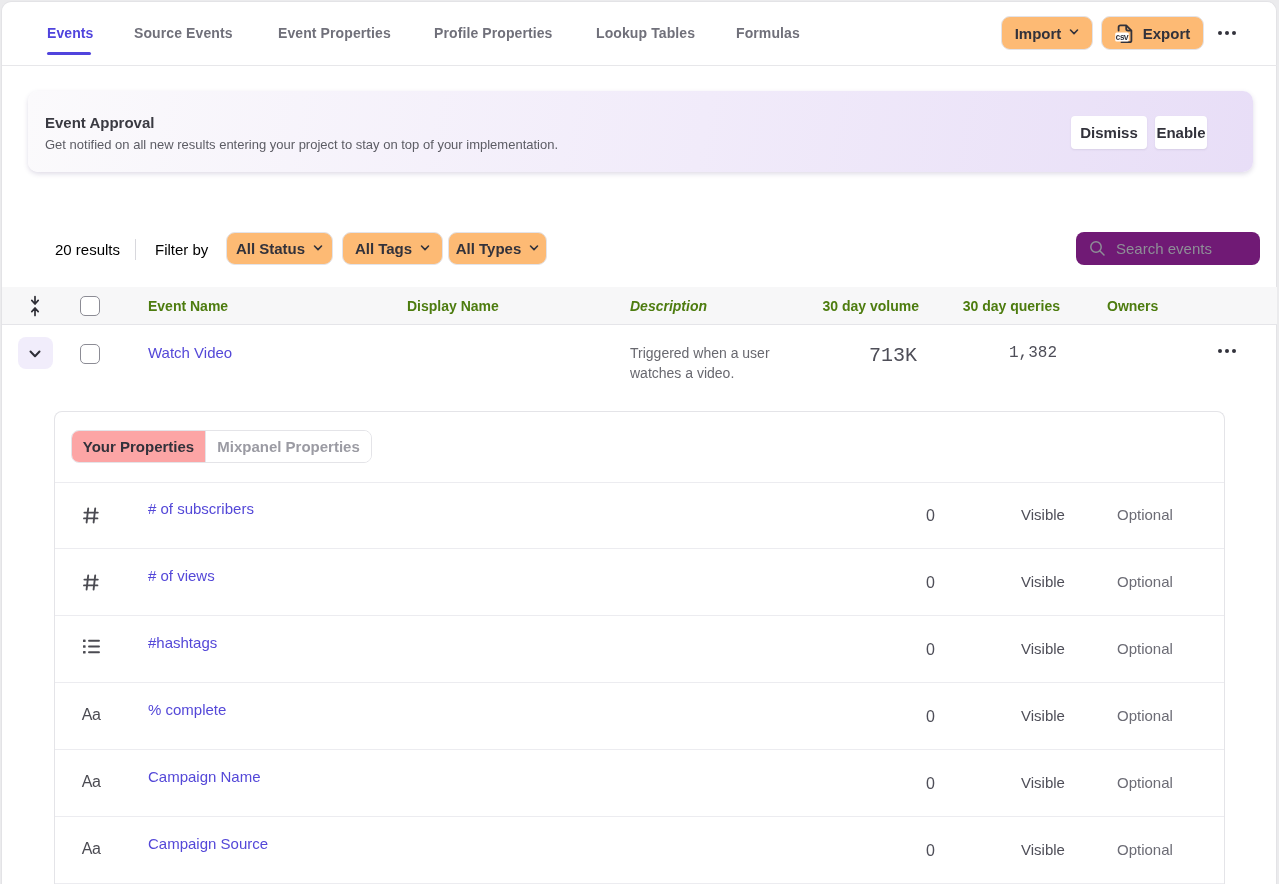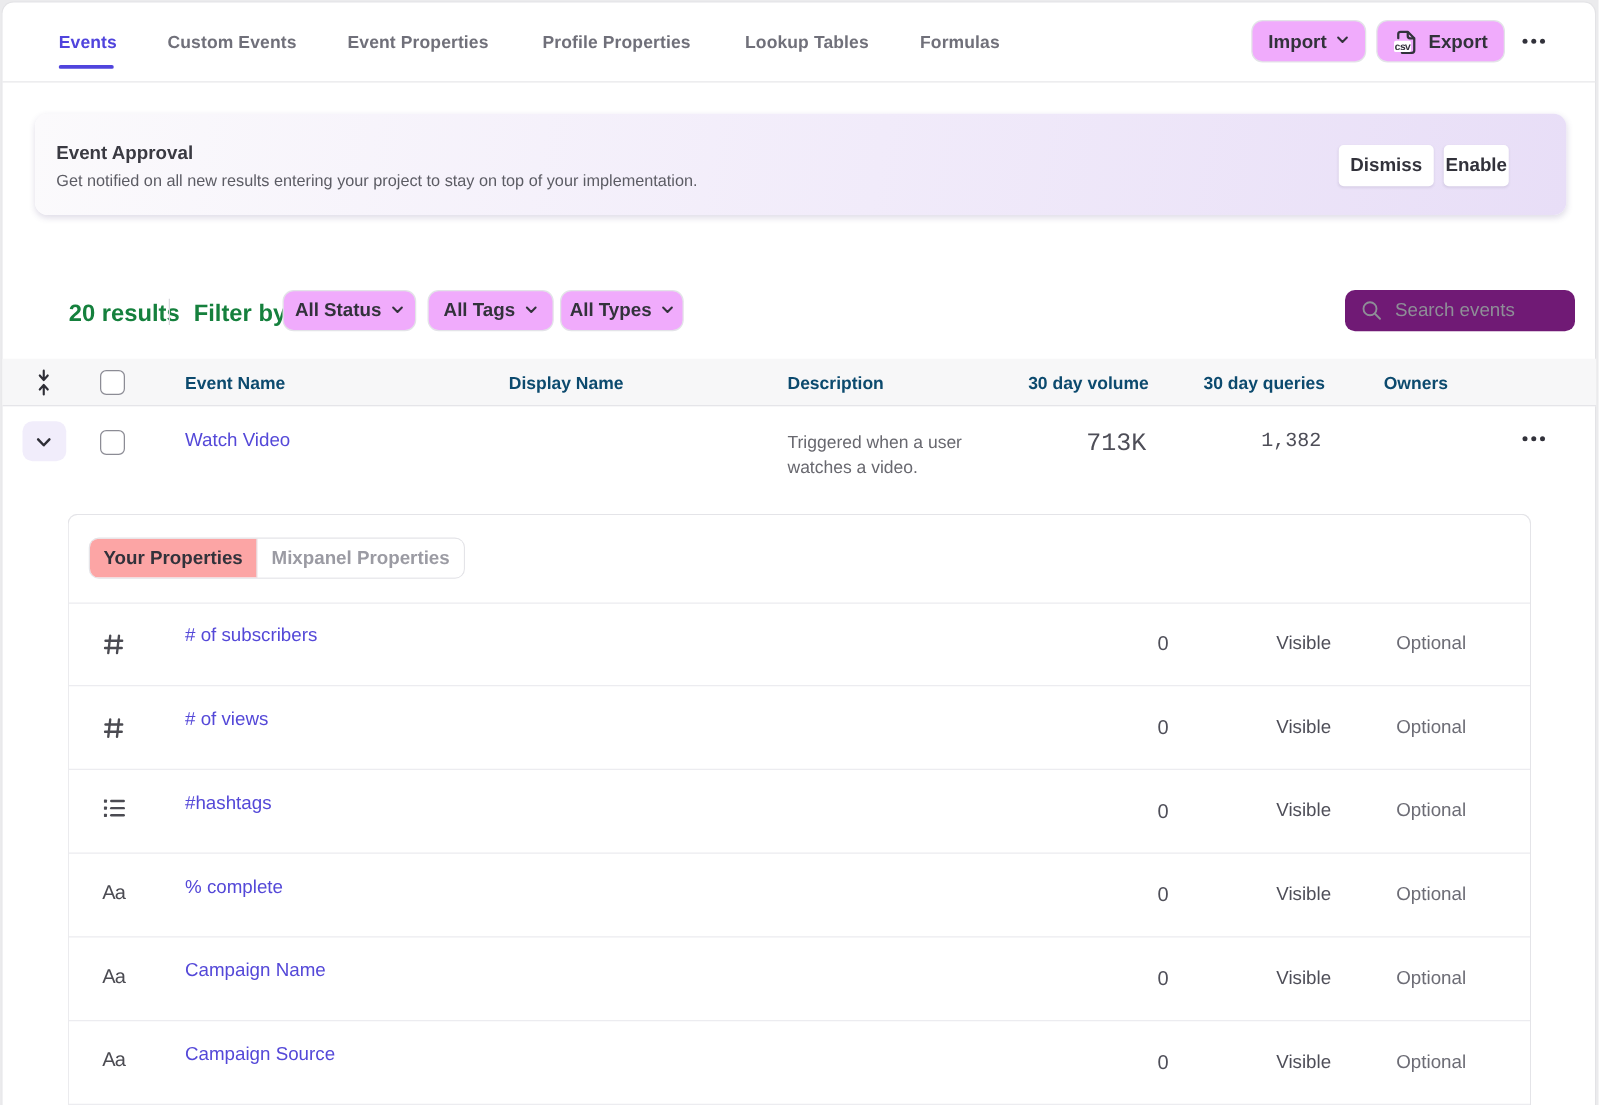--- a/index.html
+++ b/index.html
@@ -9,45 +9,45 @@
   .frame { position:absolute; left:1px; top:1px; width:1276px; height:883px;
            background:#fff; border:1px solid #e3e3e6; border-bottom:none;
            border-radius:10px 10px 0 0; }
   .abs { position:absolute; }
 
   
   .navline { position:absolute; left:2px; top:65px; width:1275px; height:1px; background:#e7e7ea; }
   .tab { position:absolute; top:25px; font-size:14px; font-weight:600; color:#70707a; letter-spacing:0.1px; }
   .tab.active { color:#5044dd; }
   .tab-underline { position:absolute; left:47px; top:52px; width:44px; height:3px; background:#5044dd; border-radius:2px; }
-  .btn { position:absolute; border:1px solid #e3e3e8; border-radius:9px; background:#f0abfc;
+  .btn { position:absolute; border:1px solid #e3e3e8; border-radius:9px; background:#fdba74;
          font-size:15px; font-weight:600; color:#32323b; display:flex; align-items:center; justify-content:center; }
   .chev { display:inline-block; width:10px; height:10px; margin-left:8px; position:relative; top:-1px;}
   .dots3 { position:absolute; display:flex; gap:3px; align-items:center; }
   .dots3 i { width:4px; height:4px; border-radius:50%; background:#32323b; display:block; }
 
   
   .banner { position:absolute; left:28px; top:91px; width:1225px; height:81px; border-radius:10px;
             background:linear-gradient(100deg,#fbfafc 0%, #f1ebfa 55%, #e8def7 100%);
             box-shadow:0 2px 5px rgba(80,60,120,0.18); }
   .banner h3 { font-size:15px; font-weight:700; color:#3a3a42; position:absolute; left:17px; top:23px; }
   .banner p  { font-size:13px; color:#5c5c64; position:absolute; left:17px; top:46px; }
   .bbtn { position:absolute; top:25px; height:33px; background:#fff; border-radius:4px;
           font-size:15px; font-weight:600; color:#32323b; display:flex; align-items:center; justify-content:center;
           box-shadow:0 1px 2px rgba(60,50,90,0.10); }
 
   
-  .fr-text { position:absolute; font-size:19px; font-weight:700; color:#15803d; }
+  .fr-text { position:absolute; font-size:15px; font-weight:400; color:#000000; }
   .fsep { position:absolute; left:135px; top:239px; width:1px; height:21px; background:#d8d8dd; }
   .searchbox { position:absolute; left:1076px; top:232px; width:184px; height:33px; background:#701a75; border-radius:8px; }
   .searchbox span { position:absolute; left:40px; top:8px; font-size:15px; color:#8e8e97; }
 
   
   .thead { position:absolute; left:2px; top:287px; width:1275px; height:38px; background:#f7f7f8; border-bottom:1px solid #e5e5e9; }
-  .th { position:absolute; font-size:14px; font-weight:600; color:#0c4a6e; top:11px; }
+  .th { position:absolute; font-size:14px; font-weight:600; color:#4d7c0f; top:11px; }
   .checkbox { position:absolute; width:20px; height:20px; border:1.5px solid #8c8c95; border-radius:5px; background:#fff; }
   .rowchev { position:absolute; left:18px; top:337px; width:35px; height:32px; background:#f1edfb; border-radius:8px; }
   .link { color:#5448d8; }
   .mono { font-family:"Liberation Mono", monospace; }
 
   
   .panel { position:absolute; left:54px; top:411px; width:1171px; height:473px;
            border:1px solid #e4e4e8; border-bottom:none; border-radius:8px 8px 0 0; background:#fff; }
   .seg { position:absolute; left:16px; top:18px; height:33px; border:1px solid #e4e4e8; border-radius:8px; display:flex; overflow:hidden; }
   .seg .s1 { width:134px; background:#fca5a5; display:flex; align-items:center; justify-content:center;
@@ -61,21 +61,21 @@
   .popt  { position:absolute; left:1062px; top:24px; font-size:15px; color:#6c6c75; }
   .picon { position:absolute; left:22px; top:0; width:28px; height:67px; display:flex; align-items:center; justify-content:center; }
 </style>
 </head>
 <body>
   <div class="edge"></div>
   <div class="frame"></div>
 
   <div class="navline"></div>
   <span class="tab active" style="left:47px;">Events</span>
-  <span class="tab" style="left:134px;">Custom Events</span>
+  <span class="tab" style="left:134px;">Source Events</span>
   <span class="tab" style="left:278px;">Event Properties</span>
   <span class="tab" style="left:434px;">Profile Properties</span>
   <span class="tab" style="left:596px;">Lookup Tables</span>
   <span class="tab" style="left:736px;">Formulas</span>
   <div class="tab-underline"></div>
   <div class="btn" style="left:1001px; top:16px; width:92px; height:34px;">Import
     <svg class="chev" viewBox="0 0 10 10">
       <path d="M1.5 3 L5 6.6 L8.5 3" fill="none" stroke="#32323b" stroke-width="1.6" stroke-linecap="round" stroke-linejoin="round"></path>
     </svg>
   </div>
@@ -127,21 +127,21 @@
   </div>
 
   <div class="thead">
     <svg width="14" height="22" viewBox="0 0 14 22" style="position:absolute; left:26px; top:8px;">
       <path d="M7 1.5 V8.2 M3.8 5.4 L7 9 L10.2 5.4" fill="none" stroke="#2e2e36" stroke-width="1.7" stroke-linecap="round" stroke-linejoin="round"></path>
       <path d="M7 20.5 V13.8 M3.8 16.6 L7 13 L10.2 16.6" fill="none" stroke="#2e2e36" stroke-width="1.7" stroke-linecap="round" stroke-linejoin="round"></path>
     </svg>
     <div class="checkbox" style="left:78px; top:9px;"></div>
     <span class="th" style="left:146px;">Event Name</span>
     <span class="th" style="left:405px;">Display Name</span>
-    <span class="th" style="left:628px;">Description</span>
+    <span class="th" style="left:628px;font-style:italic;">Description</span>
     <span class="th" style="left:820px; width:97px; text-align:right;">30 day volume</span>
     <span class="th" style="left:958px; width:100px; text-align:right;">30 day queries</span>
     <span class="th" style="left:1105px;">Owners</span>
   </div>
 
   <div class="rowchev">
     <svg width="14" height="14" viewBox="0 0 14 14" style="position:absolute; left:10px; top:10px;">
       <path d="M2.5 4.5 L7 9.2 L11.5 4.5" fill="none" stroke="#2e2e36" stroke-width="2" stroke-linecap="round" stroke-linejoin="round"></path>
     </svg>
   </div>

